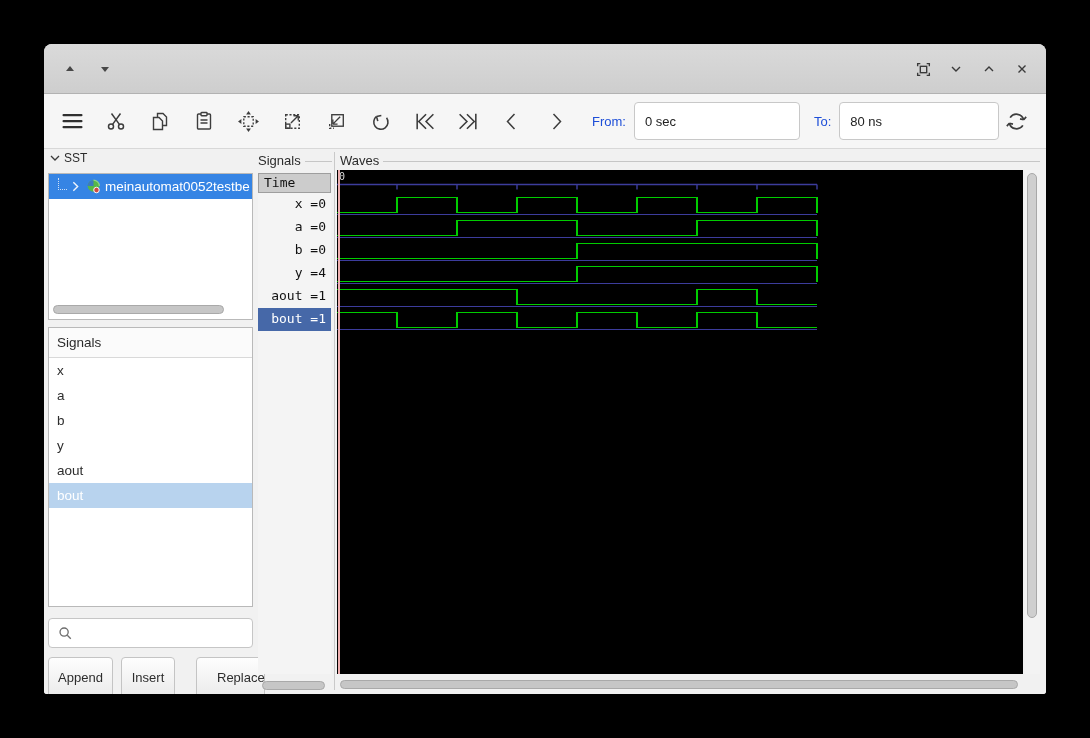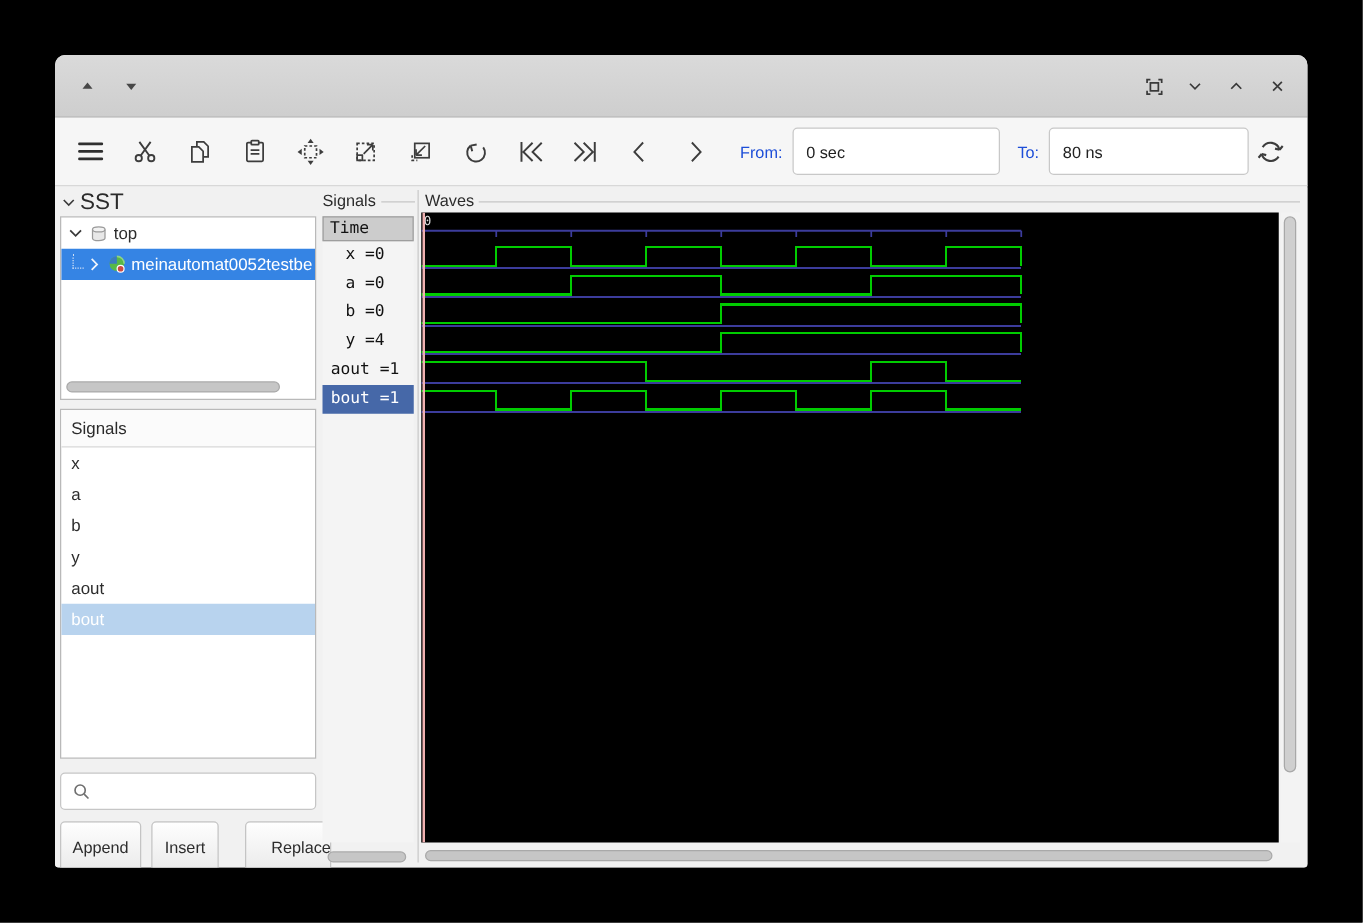--- a/index.html
+++ b/index.html
@@ -25,21 +25,21 @@
     color:#3d3d3d; margin-right:16px; flex:0 0 auto; }
   .range-label { font-size:13px; color:#1d4ed8; margin:0 8px 0 6px; white-space:nowrap; }
   .range-input { width:166px; height:38px; border:1px solid #c8c8c8; border-radius:4px;
     padding:0 10px; font-size:13px; color:#222; background:#fff; font-family:inherit; }
   .reload-wrap { margin-left:auto; margin-right:2px; }
 
   
   .content { position:absolute; top:106px; left:0; right:0; bottom:0; background:#f1f1f1; }
 
   .sst-header { position:absolute; left:5px; top:1px; display:flex; align-items:center;
-    font-size:18px; color:#2b2b2b; gap:3px; }
+    font-size:12px; color:#2b2b2b; gap:3px; }
   .frame-label { position:absolute; display:flex; align-items:center; font-size:13px; color:#2b2b2b; }
   .frame-label .fl-line { height:1px; background:#c6c6c6; flex:1; margin-left:4px; margin-top:1px; }
 
   .panel { position:absolute; background:#fff; border:1px solid #b9b9b9; }
   #tree-box { left:4px; top:23px; width:205px; height:147px; overflow:hidden; }
   .tree-row { height:25px; display:flex; align-items:center; font-size:13.5px;
     color:#2d2d2d; padding-left:5px; white-space:nowrap; overflow:hidden; }
   .tree-row.selected { background:#3584e4; color:#fff; }
   .tree-indent { width:9px; height:12px; margin:0 2px 6px 4px;
     border-left:1px dotted #cfe0f6; border-bottom:1px dotted #cfe0f6; }
@@ -56,21 +56,21 @@
   #search-input { border:none; outline:none; flex:1; height:100%; font-size:13px; background:transparent; }
   .act-btn { position:absolute; top:507px; height:41px; background:linear-gradient(#fefefe,#eaeaea);
     border:1px solid #c4c4c4; border-radius:4px; font-size:13px; color:#2d2d2d; font-family:inherit; }
 
   #values-col-bg { position:absolute; left:214px; top:23px; width:73px; height:501px; background:#f4f4f4; }
   #time-header { position:absolute; left:214px; top:23px; width:73px; height:20px; background:#cccccc;
     border:1px solid #9e9e9e; font-family:"DejaVu Sans Mono",monospace; font-size:13px;
     color:#111; padding:1px 0 0 5px; }
   .val-row { position:absolute; left:214px; width:73px; height:23px;
     font-family:"DejaVu Sans Mono",monospace; font-size:13px; color:#111;
-    text-align:center; padding:3px 5px 0 0; white-space:pre; }
+    text-align:right; padding:3px 5px 0 0; white-space:pre; }
   .val-row.selected { background:#4668a8; color:#fff; }
 
   #splitter { position:absolute; left:290px; top:2px; bottom:4px; width:1px; background:#c9c9c9; }
 
   #wave-area { position:absolute; left:293px; top:20px; width:686px; height:504px;
     background:#000; overflow:hidden; }
   #marker { position:absolute; left:1px; top:0; width:2px; height:100%; background:#efb0b0; z-index:5; }
   .wave-svg { position:absolute; left:0; }
 
   #vscroll { position:absolute; left:981px; top:20px; width:15px; height:504px; background:#f3f3f3; }
@@ -215,30 +215,20 @@
   <div class="content">
 
     <div class="sst-header">
       <svg width="12" height="12" viewBox="0 0 12 12" fill="none" stroke="#3a3a3a" stroke-width="1.3">
           <path d="M2,4 L6,8 L10,4"></path>
         </svg>
       <span>SST</span>
     </div>
 
     <div class="panel" id="tree-box">
-      <div class="tree-row">
-        <svg width="13" height="13" viewBox="0 0 12 12" fill="none" stroke="#3a3a3a" stroke-width="1.3">
-            <path d="M2,4 L6,8 L10,4"></path>
-          </svg>
-        <svg width="16" height="16" viewBox="0 0 16 16" style="margin:0 4px">
-          <path d="M3,4.5 V11.5 A5,2 0 0 0 13,11.5 V4.5" fill="#e8e8e8" stroke="#9a9a9a"></path>
-          <ellipse cx="8" cy="4.5" rx="5" ry="2" fill="#f2f2f2" stroke="#9a9a9a"></ellipse>
-        </svg>
-        <span>top</span>
-      </div>
       <div class="tree-row selected">
         <span class="tree-indent"></span>
         <svg width="13" height="13" viewBox="0 0 12 12" fill="none" stroke="#eef4fc" stroke-width="1.3">
             <path d="M4,2 L8,6 L4,10"></path>
           </svg>
         <svg width="17" height="17" viewBox="0 0 16 16" style="margin:0 3px">
           <circle cx="8" cy="7.5" r="5.5" fill="#57b847"></circle>
           <path d="M8,2 A5.5,5.5 0 0 0 2.5,7.5 L8,7.5 Z" fill="#3b7bbf"></path>
           <path d="M8,2 A5.5,5.5 0 0 1 13.5,7.5" fill="none" stroke="#8fd386" stroke-width="1.2"></path>
           <circle cx="10.8" cy="11.3" r="2.6" fill="#cc4b42" stroke="#fff" stroke-width="0.9"></circle>

